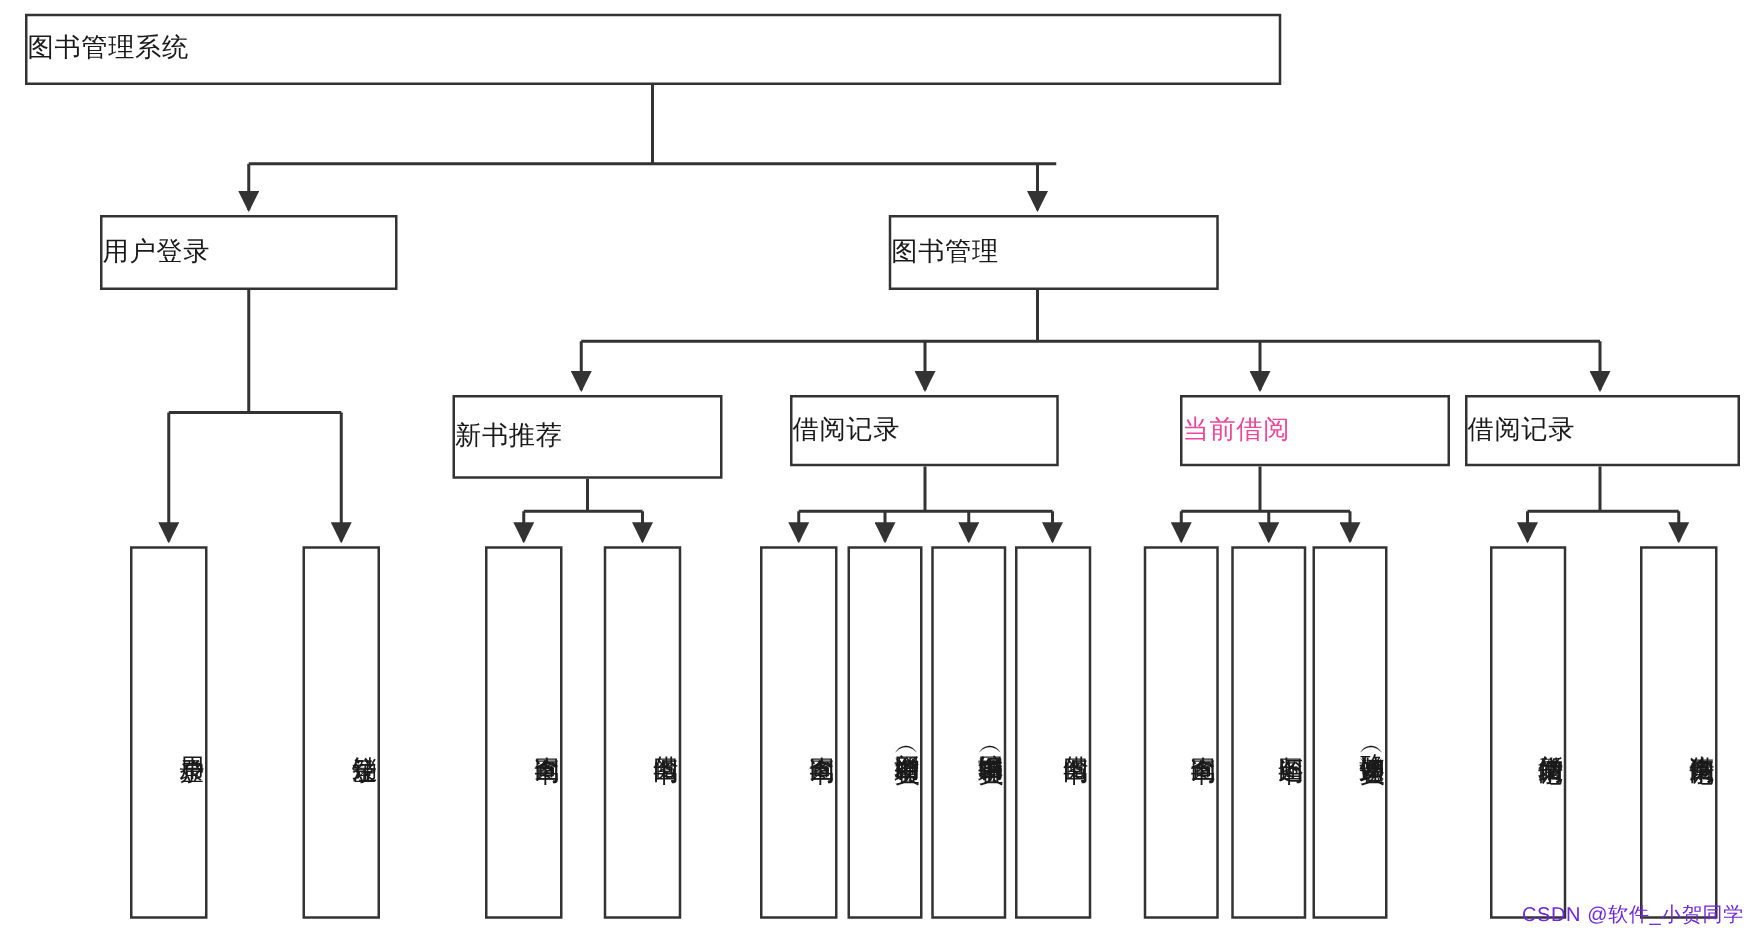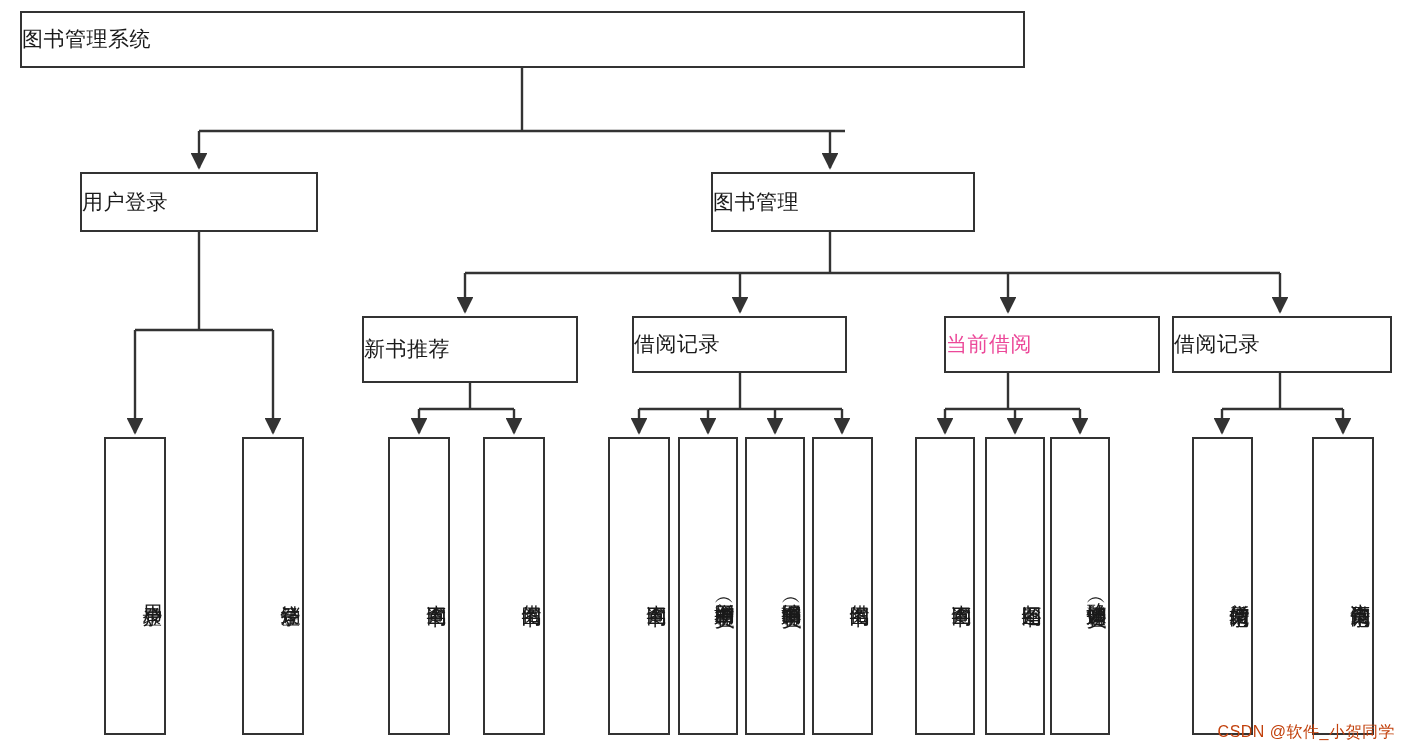--- a/index.html
+++ b/index.html
@@ -182,15 +182,15 @@
   <div class="node v" id="n-leaf-10" style="left: 1050px; top: 437px; width: 60px; height: 298px; border-color: rgb(51, 51, 51); background: rgb(255, 255, 255); color: rgb(26, 26, 26);">
     <span class="vtext">确认归还（管理员）</span>
   </div>
   <div class="node v" id="n-leaf-11" style="left: 1192px; top: 437px; width: 61px; height: 298px; border-color: rgb(51, 51, 51); background: rgb(255, 255, 255); color: rgb(26, 26, 26);">
     <span class="vtext">新增借阅记录</span>
   </div>
   <div class="node v" id="n-leaf-12" style="left: 1312px; top: 437px; width: 62px; height: 298px; border-color: rgb(51, 51, 51); background: rgb(255, 255, 255); color: rgb(26, 26, 26);">
     <span class="vtext">查询借阅记录</span>
   </div>
 
-  <div id="watermark" style="color: #c2410c;">CSDN @软件_小贺同学</div>
+  <div id="watermark" style="color: #6d28d9;">CSDN @软件_小贺同学</div>
 
 </div>
 
 </body></html>

